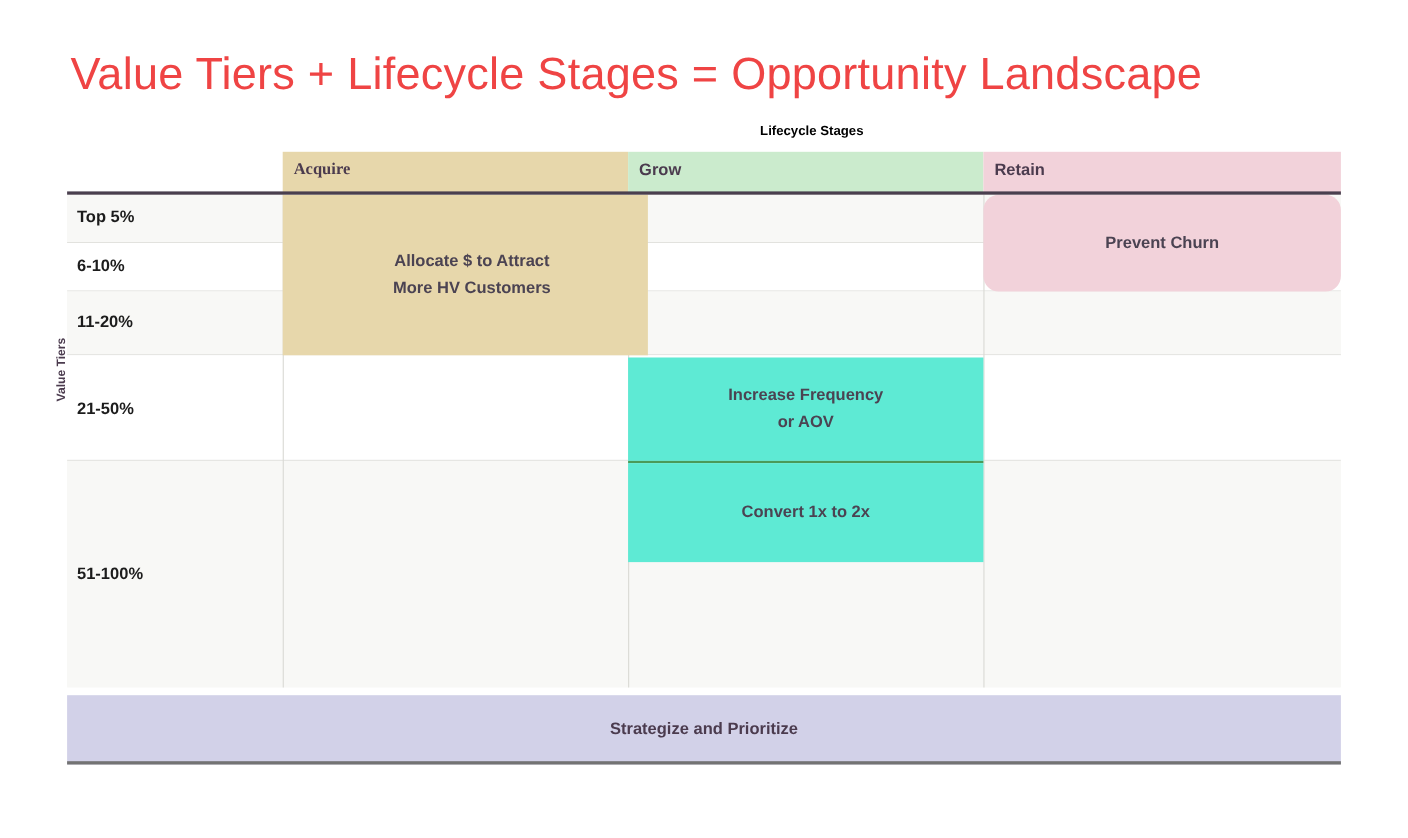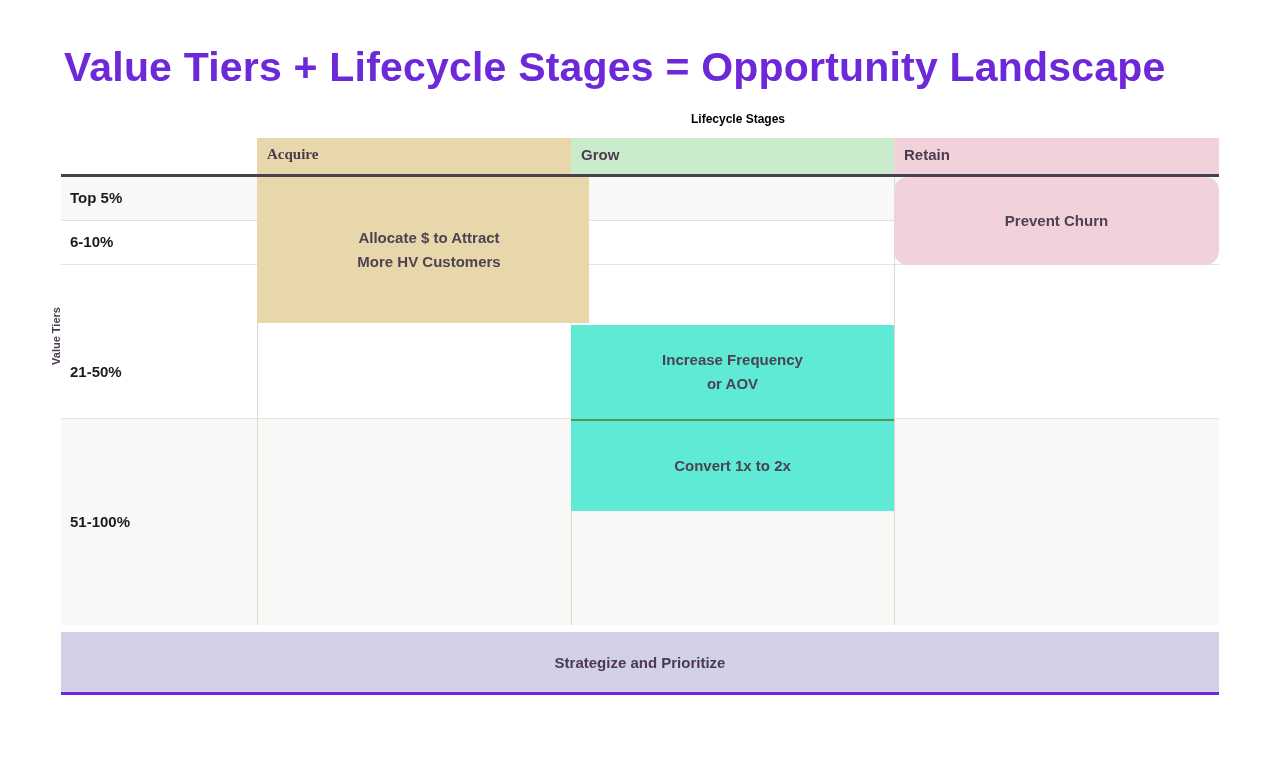--- a/index.html
+++ b/index.html
@@ -18,22 +18,22 @@
     height: 762px;
     background: #ffffff;
   }
 
   
   .page-title {
     position: absolute;
     left: 64px;
     top: 44px;
     font-size: 41px;
-    font-weight: 700;
-    color: #6d28d9;
+    font-weight: 400;
+    color: #ef4444;
     letter-spacing: 0.2px;
     white-space: nowrap;
   }
 
   
   .top-axis-label {
     position: absolute;
     left: 257px;
     top: 112px;
     width: 962px;
@@ -146,21 +146,21 @@
   }
 
   
   .footer-bar {
     position: absolute;
     left: 61px;
     top: 632px;
     width: 1158px;
     height: 60px;
     background: #d2d1e8;
-    border-bottom: 3px solid #6d28d9;
+    border-bottom: 3px solid #737373;
     display: flex;
     align-items: center;
     justify-content: center;
     font-size: 15px;
     font-weight: bold;
     color: #4b3b4e;
   }
 </style>
 </head>
 <body>
@@ -173,20 +173,23 @@
   <div class="left-axis-label">Value Tiers</div>
 
   <div id="matrix">
 
     <div class="row-band odd" style="top:39px;  height:44px;">
       <div class="row-label" style="top:12px;">Top 5%</div>
     </div>
     <div class="row-band even" style="top:83px;  height:44px;">
       <div class="row-label" style="top:12px;">6-10%</div>
     </div>
+    <div class="row-band odd" style="top:127px; height:58px;">
+      <div class="row-label" style="top:19px;">11-20%</div>
+    </div>
     <div class="row-band even" style="top:185px; height:96px;">
       <div class="row-label" style="top:40px;">21-50%</div>
     </div>
     <div class="row-band odd" style="top:281px; height:206px; border-bottom:none;">
       <div class="row-label" style="top:94px;">51-100%</div>
     </div>
 
     <div class="col-sep" style="left:196px;"></div>
     <div class="col-sep" style="left:510px;"></div>
     <div class="col-sep" style="left:833px;"></div>

